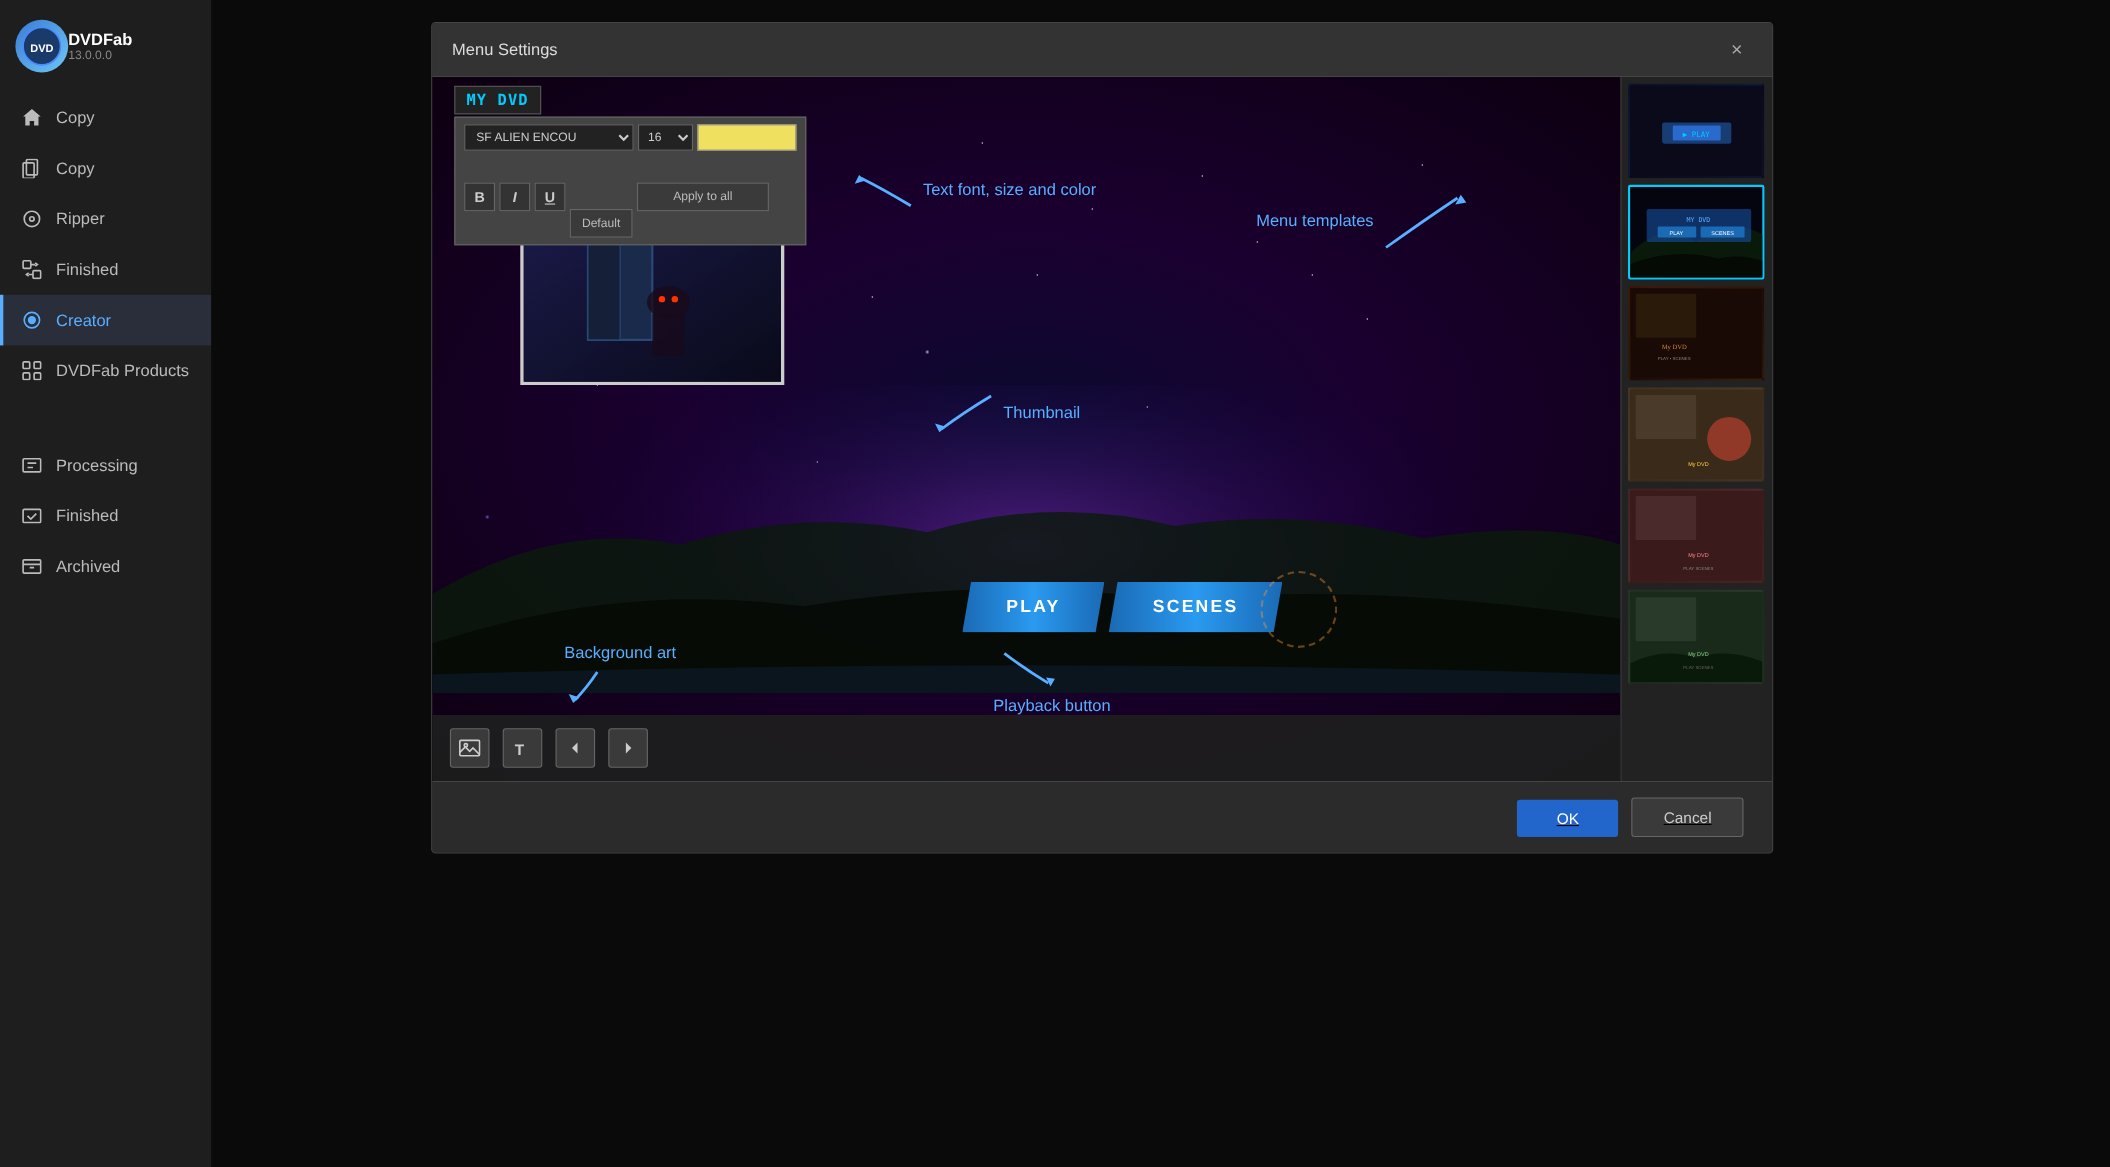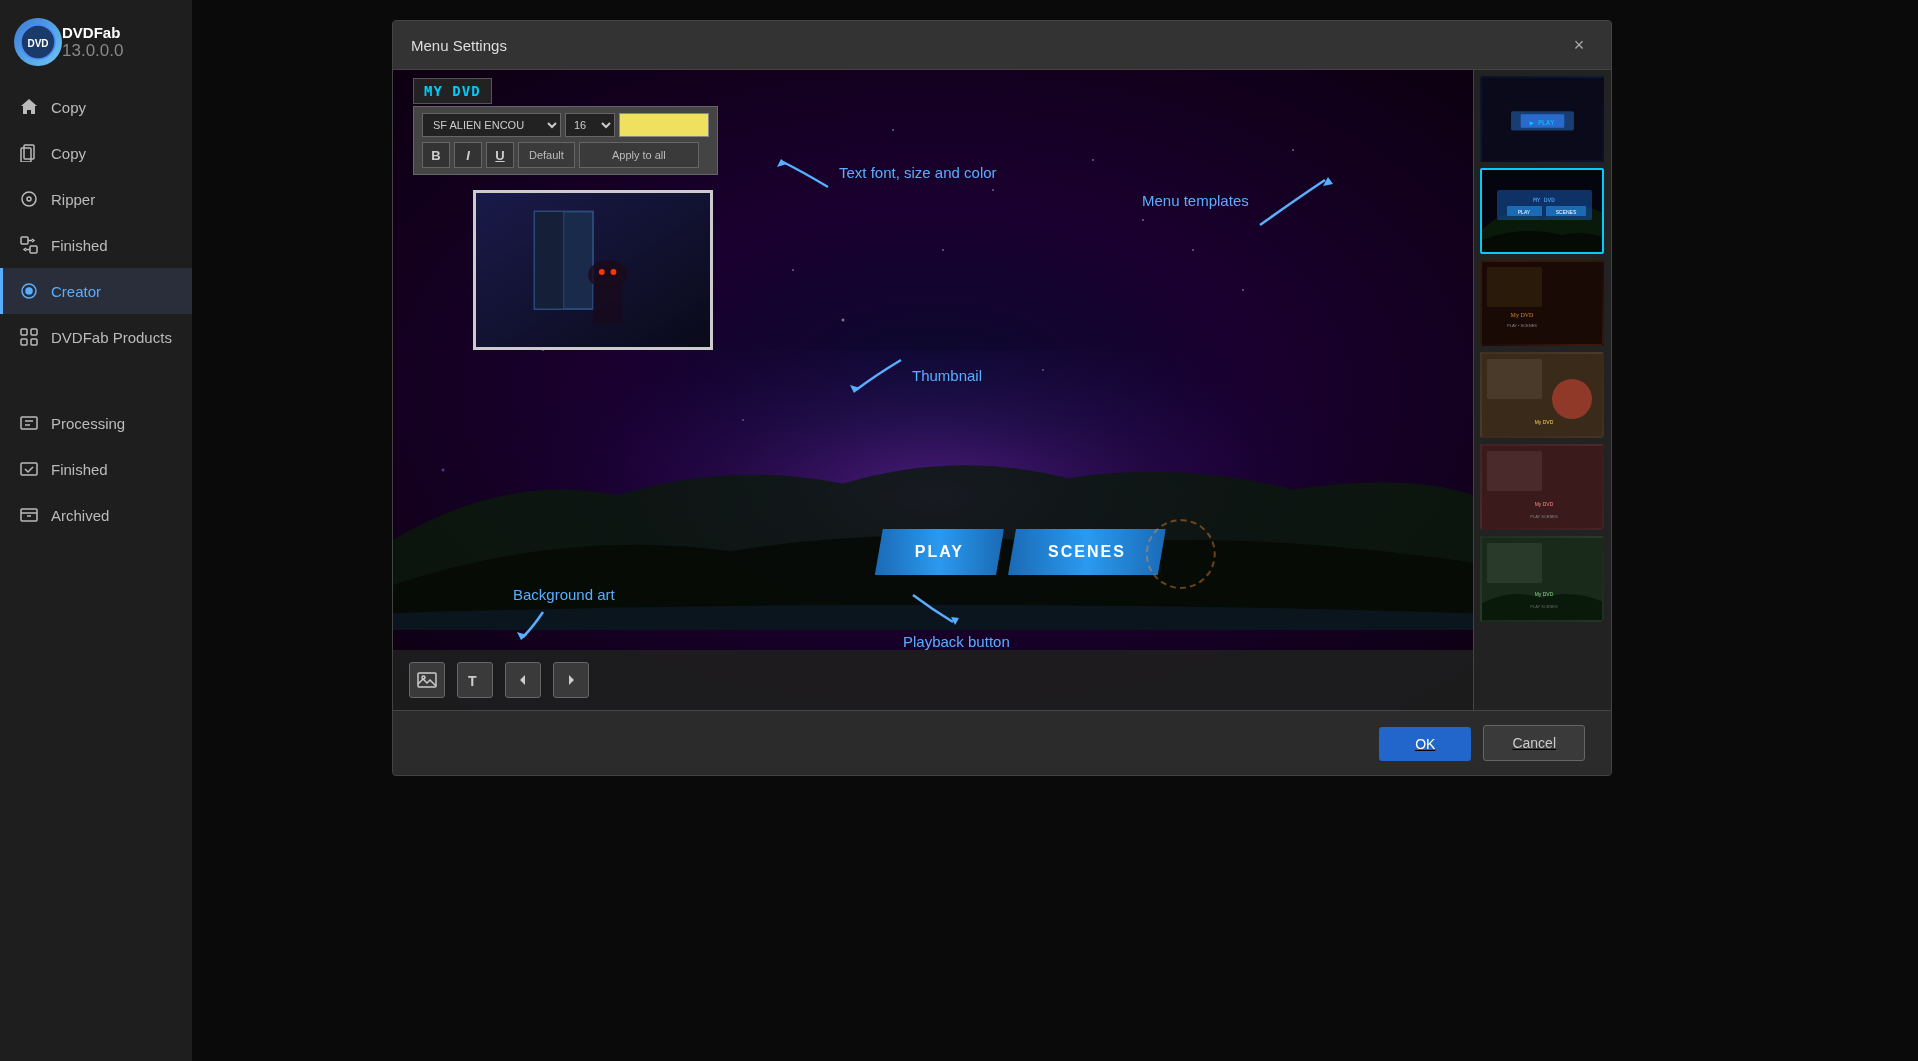--- a/index.html
+++ b/index.html
@@ -44,21 +44,21 @@
       display: flex;
       flex-direction: column;
     }
     .sidebar-logo-name {
       color: #fff;
       font-weight: bold;
       font-size: 15px;
     }
     .sidebar-logo-version {
       color: #888;
-      font-size: 17px;
+      font-size: 11px;
     }
     .sidebar-item {
       display: flex;
       align-items: center;
       gap: 12px;
       padding: 13px 16px;
       cursor: pointer;
       color: #bbb;
       font-size: 15px;
       border-left: 3px solid transparent;
@@ -209,21 +209,21 @@
       display: flex;
       align-items: center;
       gap: 4px;
     }
     .font-select {
       background: #222;
       color: #ccc;
       border: 1px solid #666;
       padding: 2px 6px;
       font-size: 11px;
-      width: 139px;
+      width: 154px;
       height: 24px;
     }
     .font-size-select {
       background: #222;
       color: #ccc;
       border: 1px solid #666;
       padding: 2px 4px;
       font-size: 11px;
       width: 50px;
       height: 24px;
@@ -256,20 +256,21 @@
     .fmt-btn.italic { font-style: italic; }
     .fmt-btn.underline { text-decoration: underline; }
     .default-btn {
       background: #3a3a3a;
       color: #bbb;
       border: 1px solid #666;
       padding: 2px 10px;
       font-size: 11px;
       height: 26px;
       cursor: pointer;
+      margin-top: 48px;
     }
     .apply-btn {
       background: #3a3a3a;
       color: #bbb;
       border: 1px solid #666;
       padding: 2px 22px;
       font-size: 11px;
       height: 26px;
       cursor: pointer;
       width: 120px;

